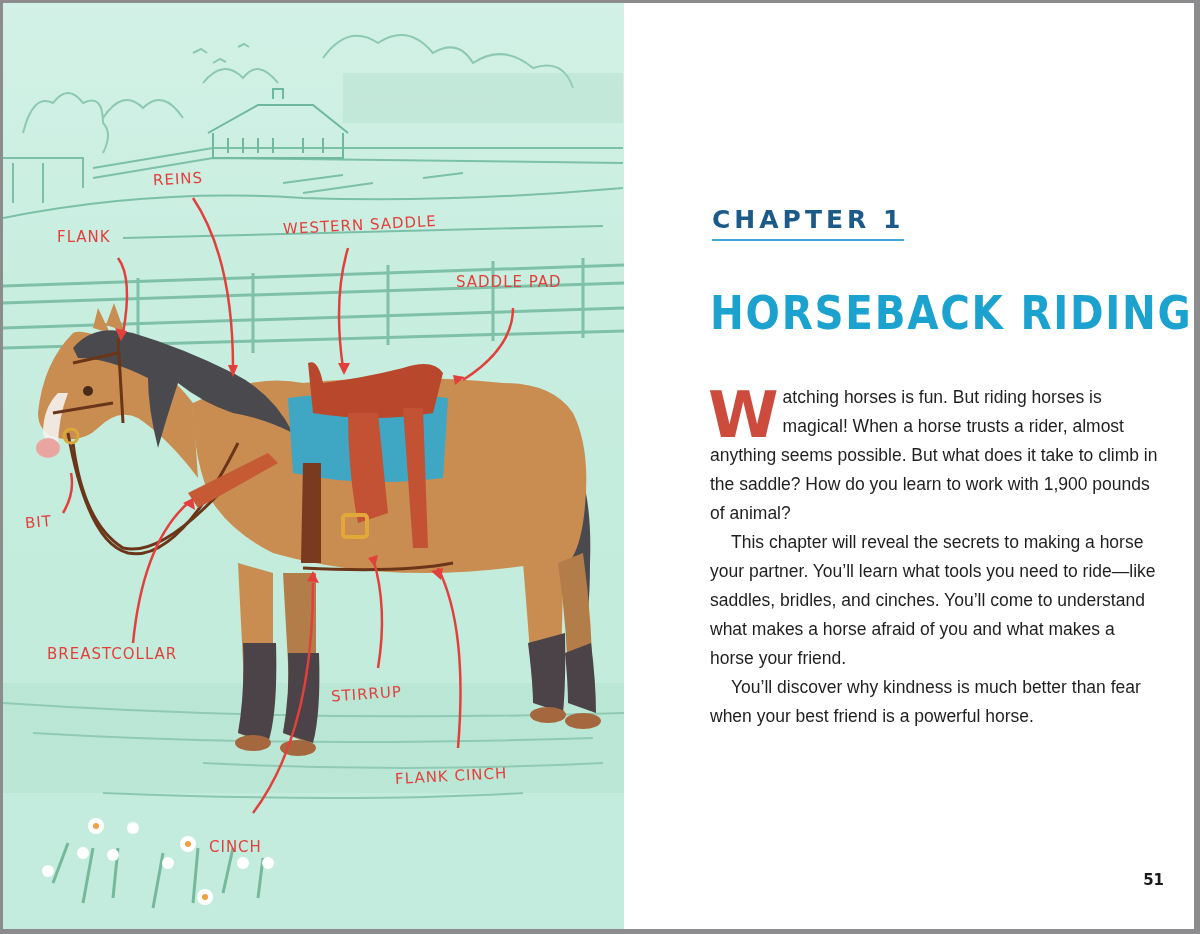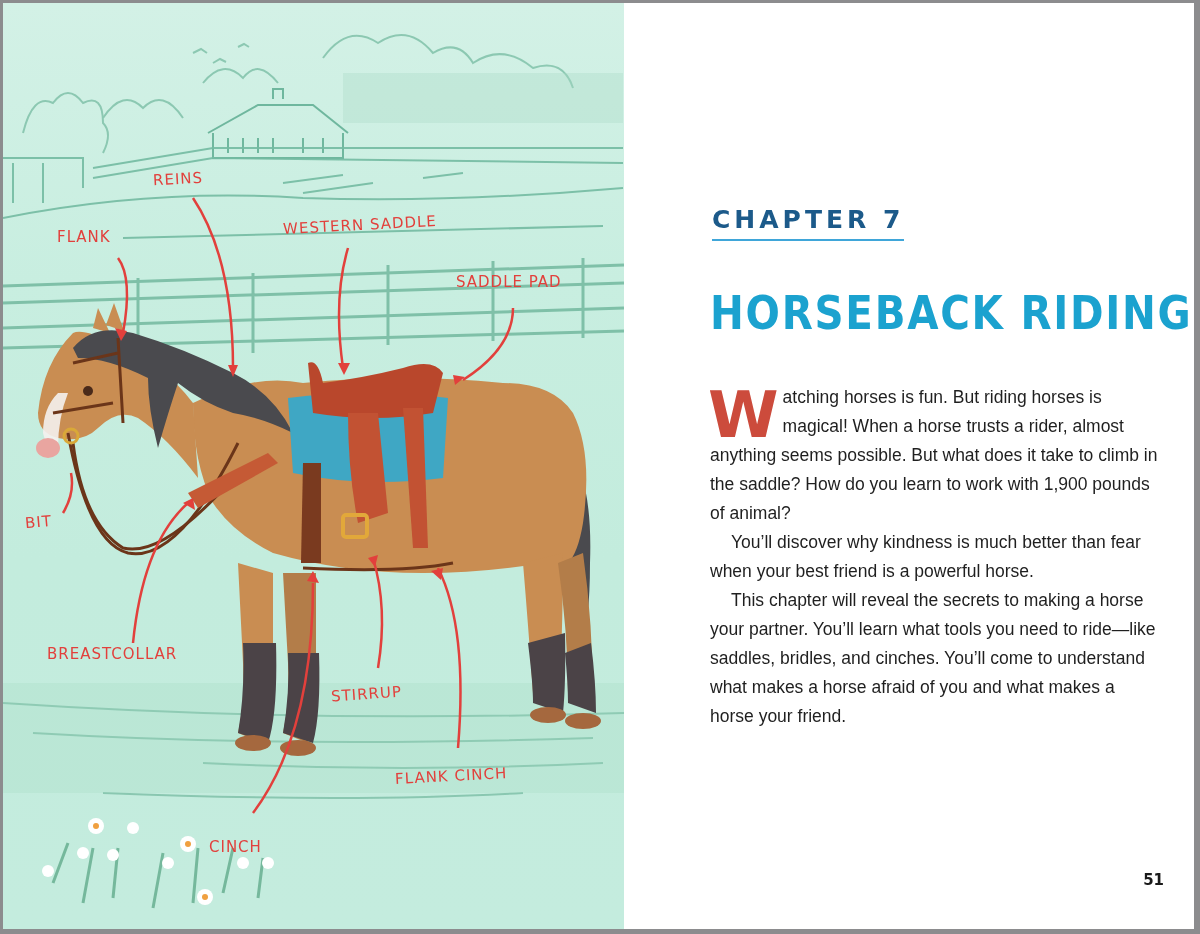--- a/index.html
+++ b/index.html
@@ -209,25 +209,25 @@
     <span class="label" style="left:280px;top:213px;transform:rotate(-3deg);">WESTERN SADDLE</span>
     <span class="label" style="left:453px;top:270px;text-align:center;">SADDLE PAD</span>
     <span class="label" style="left:22px;top:510px;transform:rotate(-5deg);">BIT</span>
     <span class="label" style="left:44px;top:642px;">BREASTCOLLAR</span>
     <span class="label" style="left:328px;top:682px;transform:rotate(-4deg);">STIRRUP</span>
     <span class="label" style="left:392px;top:764px;transform:rotate(-3deg);">FLANK CINCH</span>
     <span class="label" style="left:206px;top:823px;margin-top:12px;">CINCH</span>
   </div>
 
   <div class="right-page">
-    <div class="chapter-label">CHAPTER 7</div>
+    <div class="chapter-label">CHAPTER 1</div>
     <div class="chapter-title">HORSEBACK RIDING</div>
 
     <div class="body-text">
       <p><span class="dropcap">W</span><span>atching horses is fun. But riding horses is magical! When a horse trusts a rider, almost anything seems possible. But what does it take to climb in the saddle? How do you learn to work with 1,900 pounds of animal?</span></p>
+      <p class="indent">This chapter will reveal the secrets to making a horse your partner. You’ll learn what tools you need to ride—like saddles, bridles, and cinches. You’ll come to understand what makes a horse afraid of you and what makes a horse your friend.</p>
       <p class="indent">You’ll discover why kindness is much better than fear when your best friend is a powerful horse.</p>
-      <p class="indent">This chapter will reveal the secrets to making a horse your partner. You’ll learn what tools you need to ride—like saddles, bridles, and cinches. You’ll come to understand what makes a horse afraid of you and what makes a horse your friend.</p>
     </div>
 
     <div class="page-number">51</div>
   </div>
 
 </div>
 
 </body></html>

